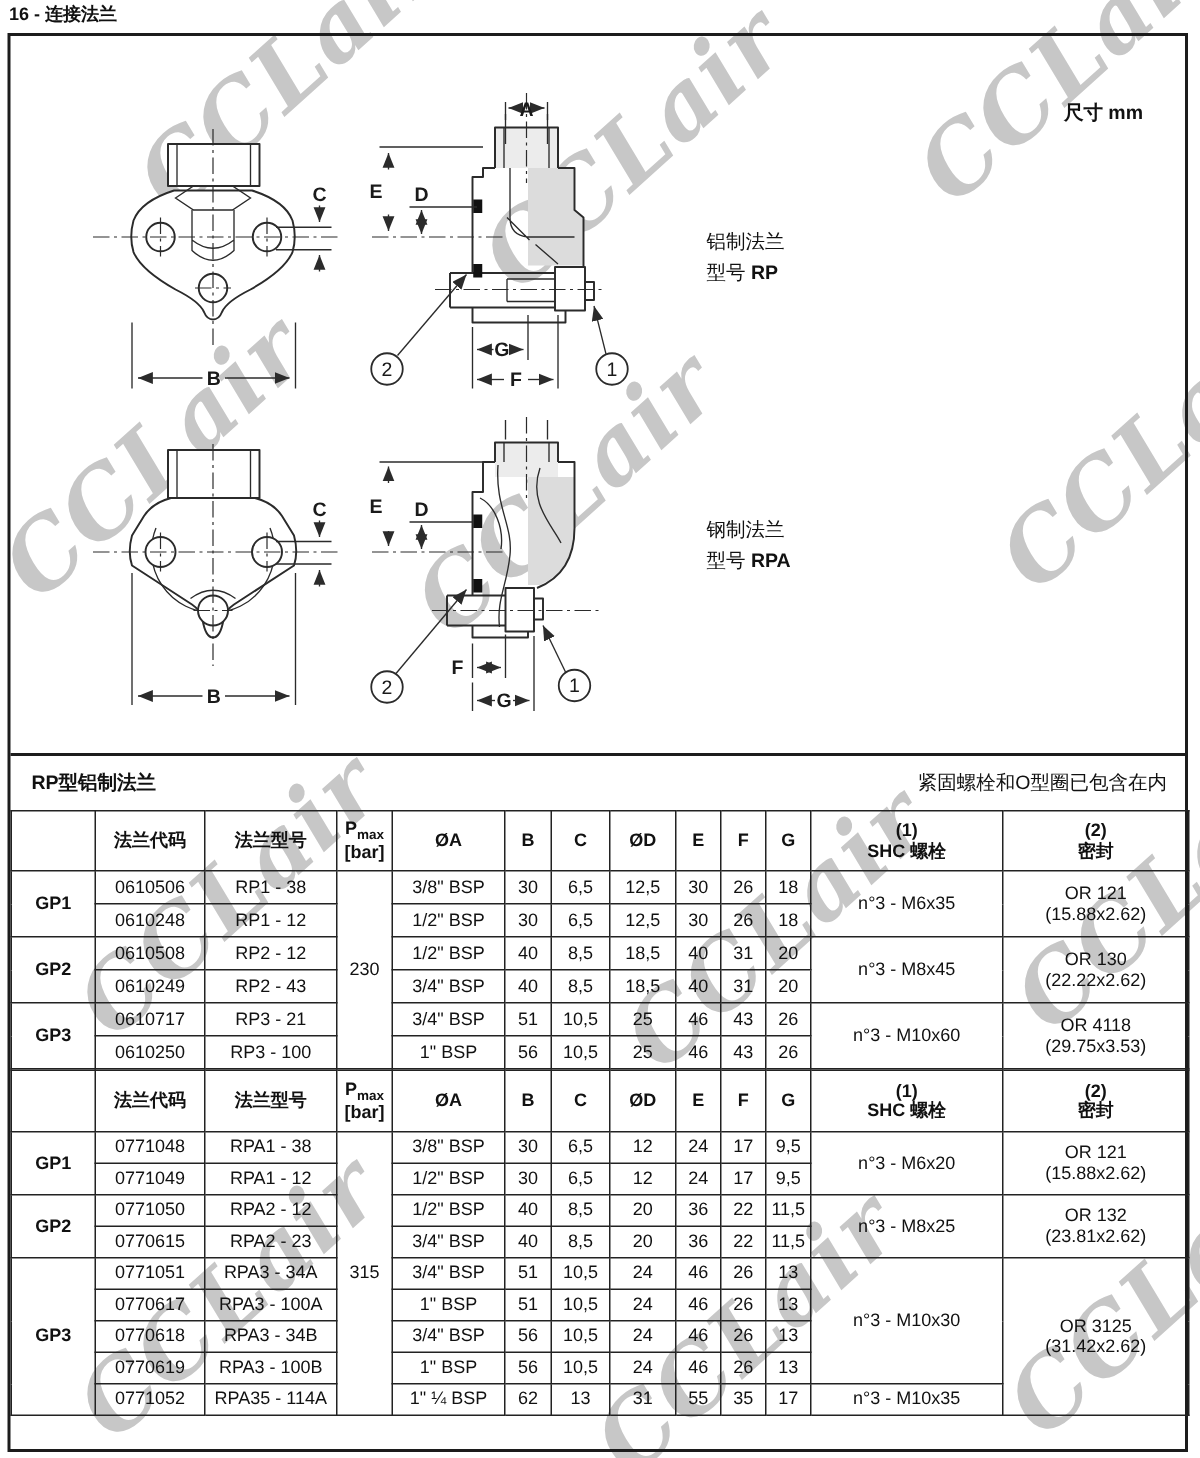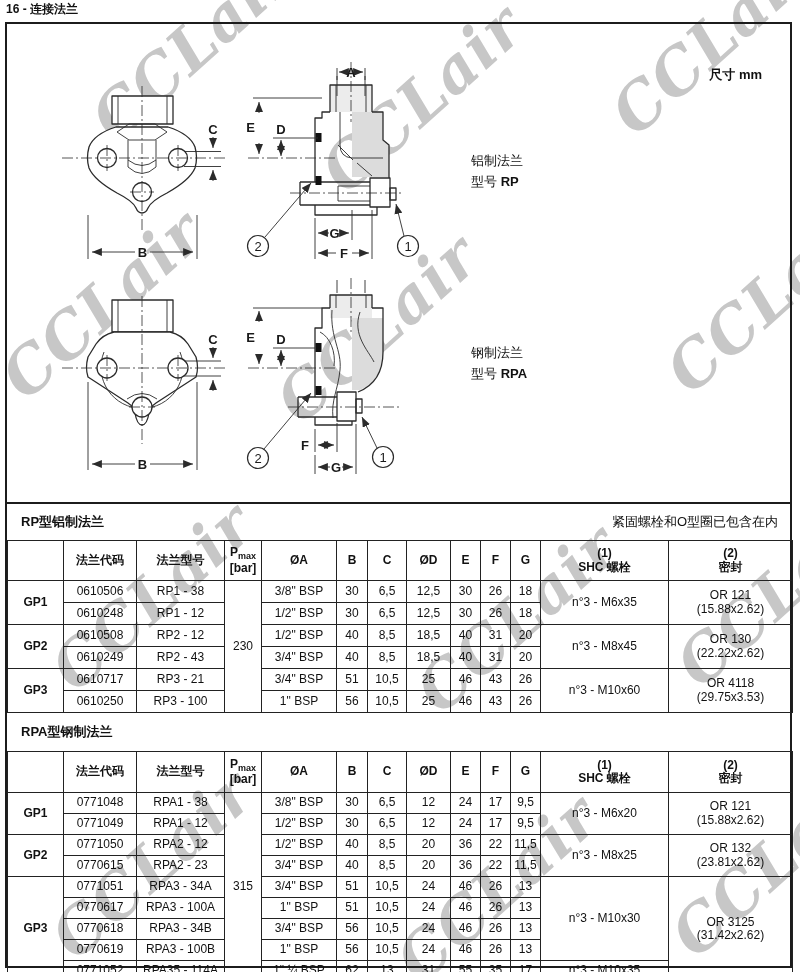--- a/index.html
+++ b/index.html
@@ -366,23 +366,20 @@
             <td>56</td>
             <td>10,5</td>
             <td>25</td>
             <td>46</td>
             <td>43</td>
             <td>26</td>
           </tr>
         </tbody>
       </table>
 
-    <div class="strip" id="strip2">
-      <span class="sec-title">RPA型钢制法兰</span>
-    </div>
 
     <table id="t2">
         <colgroup>
           <col style="width: 56px;">
           <col style="width: 73px;">
           <col style="width: 88px;">
           <col style="width: 37px;">
           <col style="width: 75px;">
           <col style="width: 31px;">
           <col style="width: 39px;">

